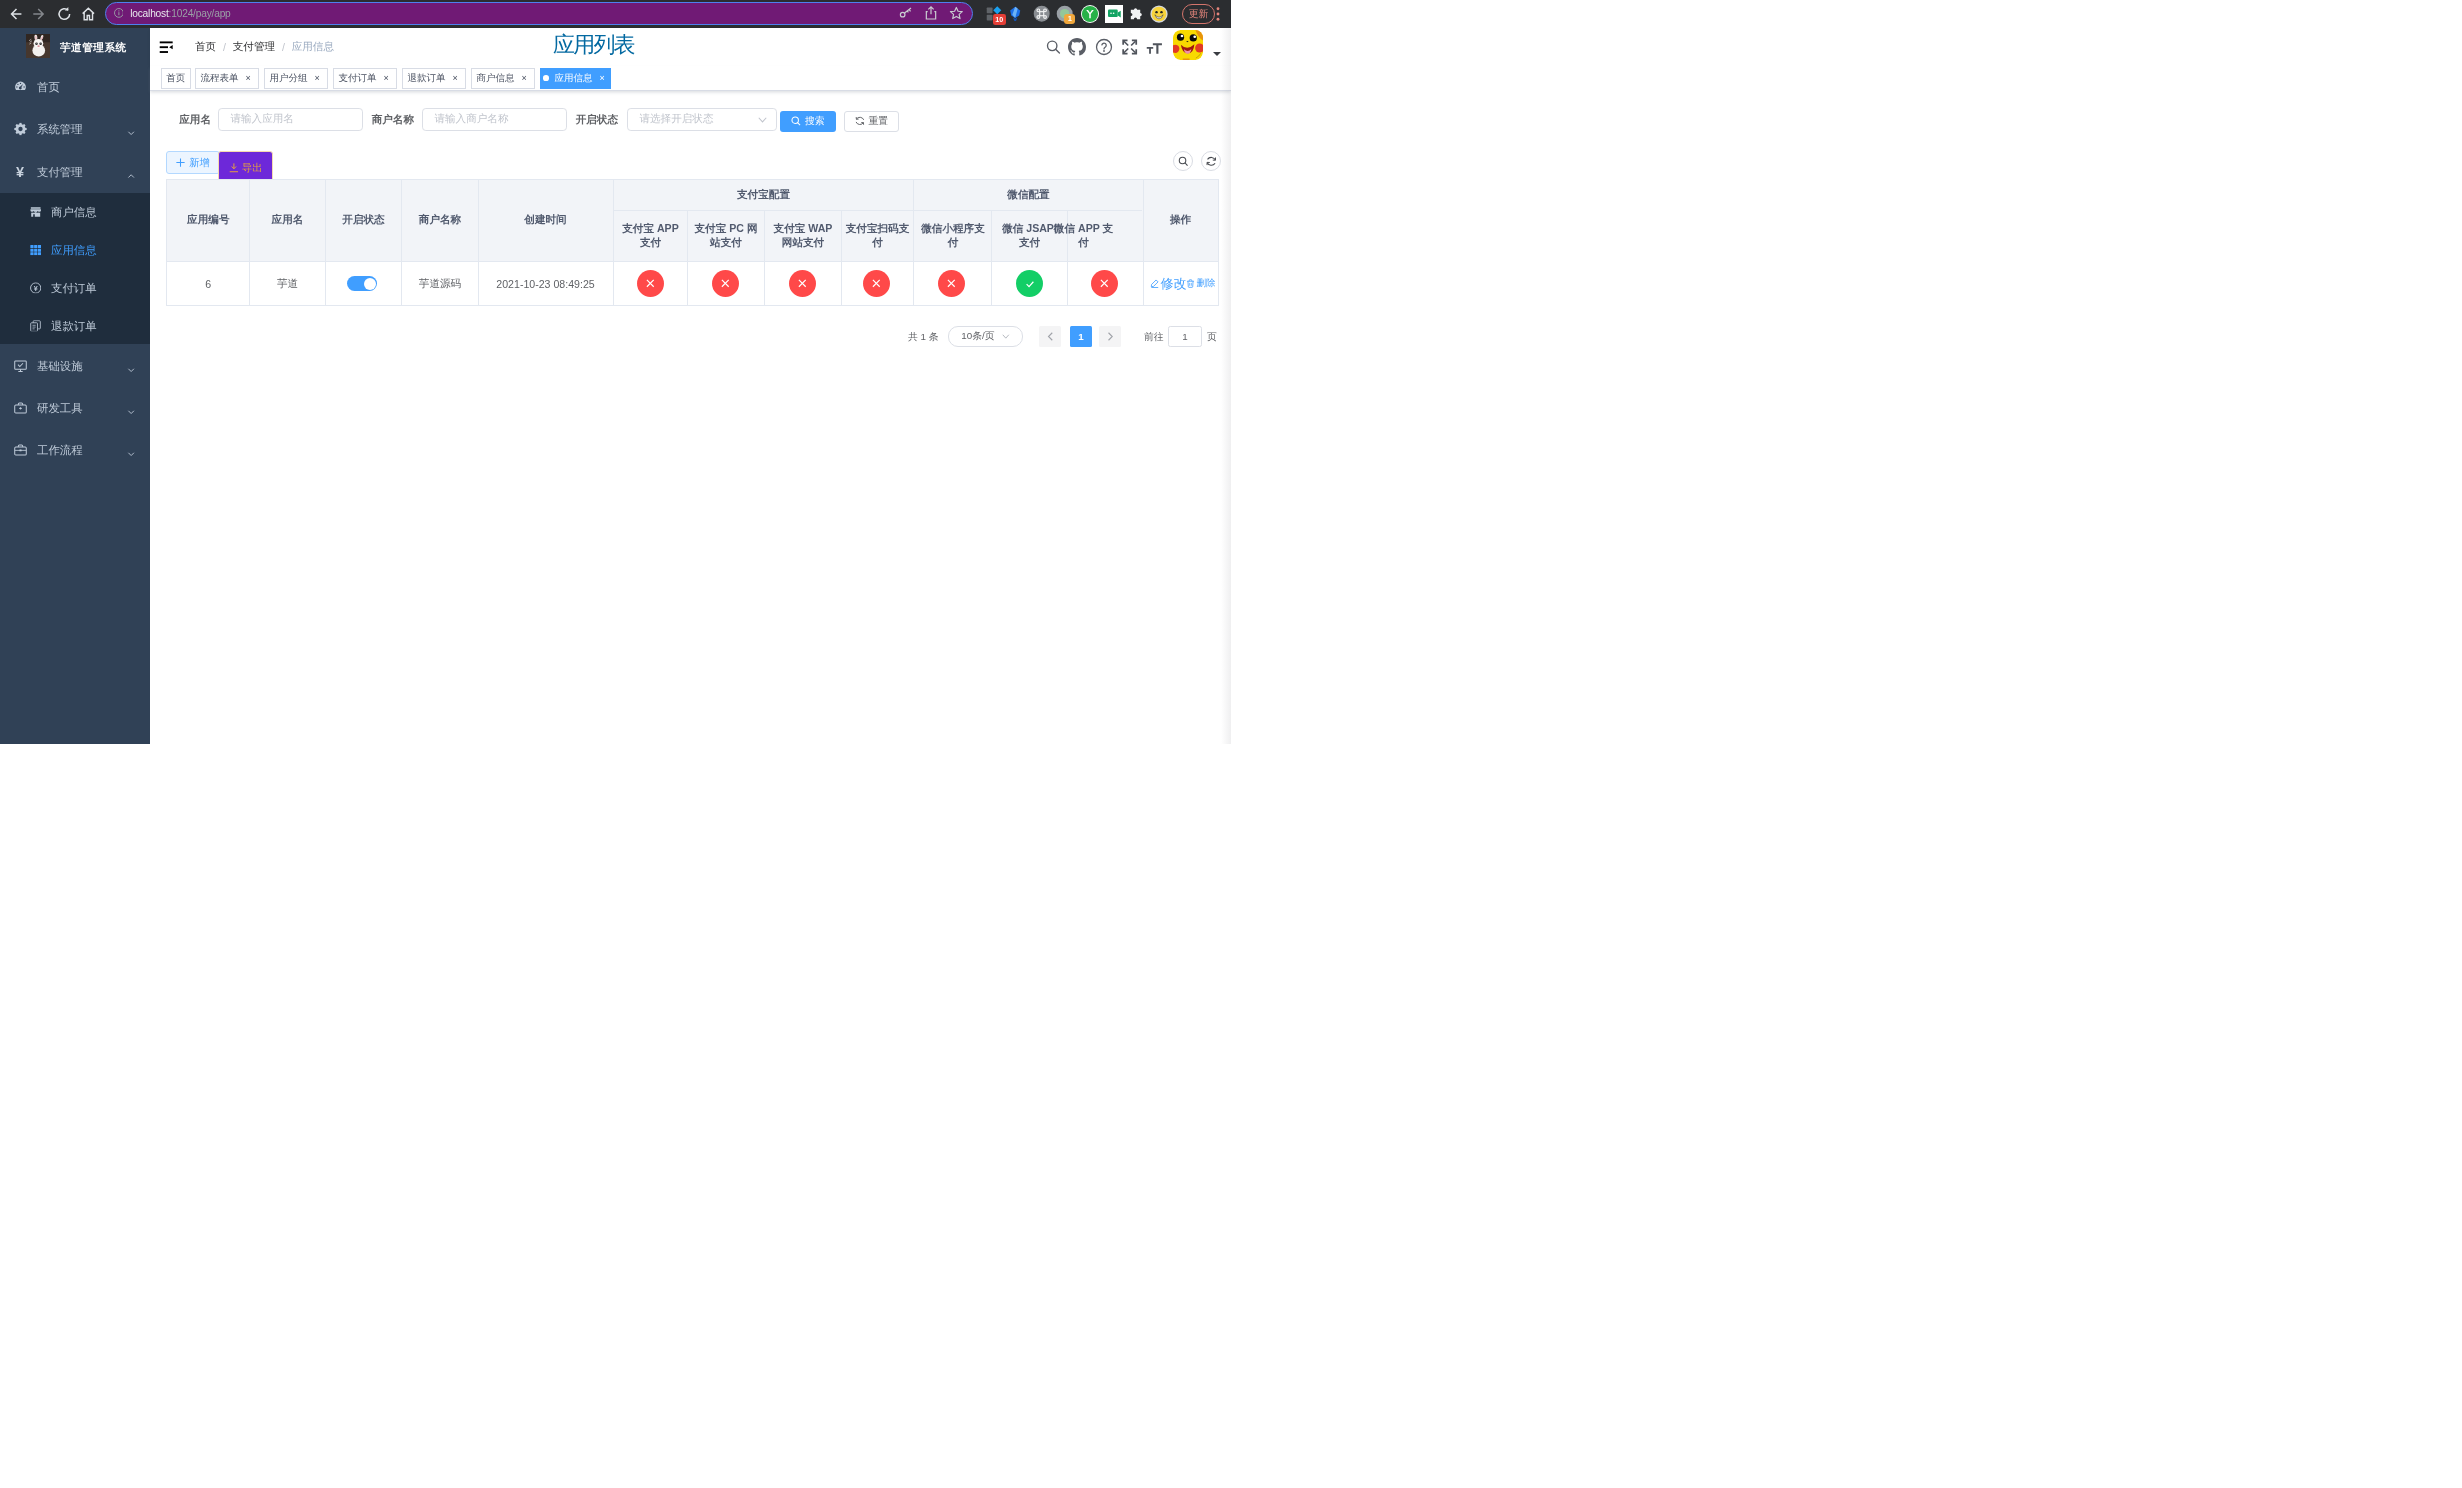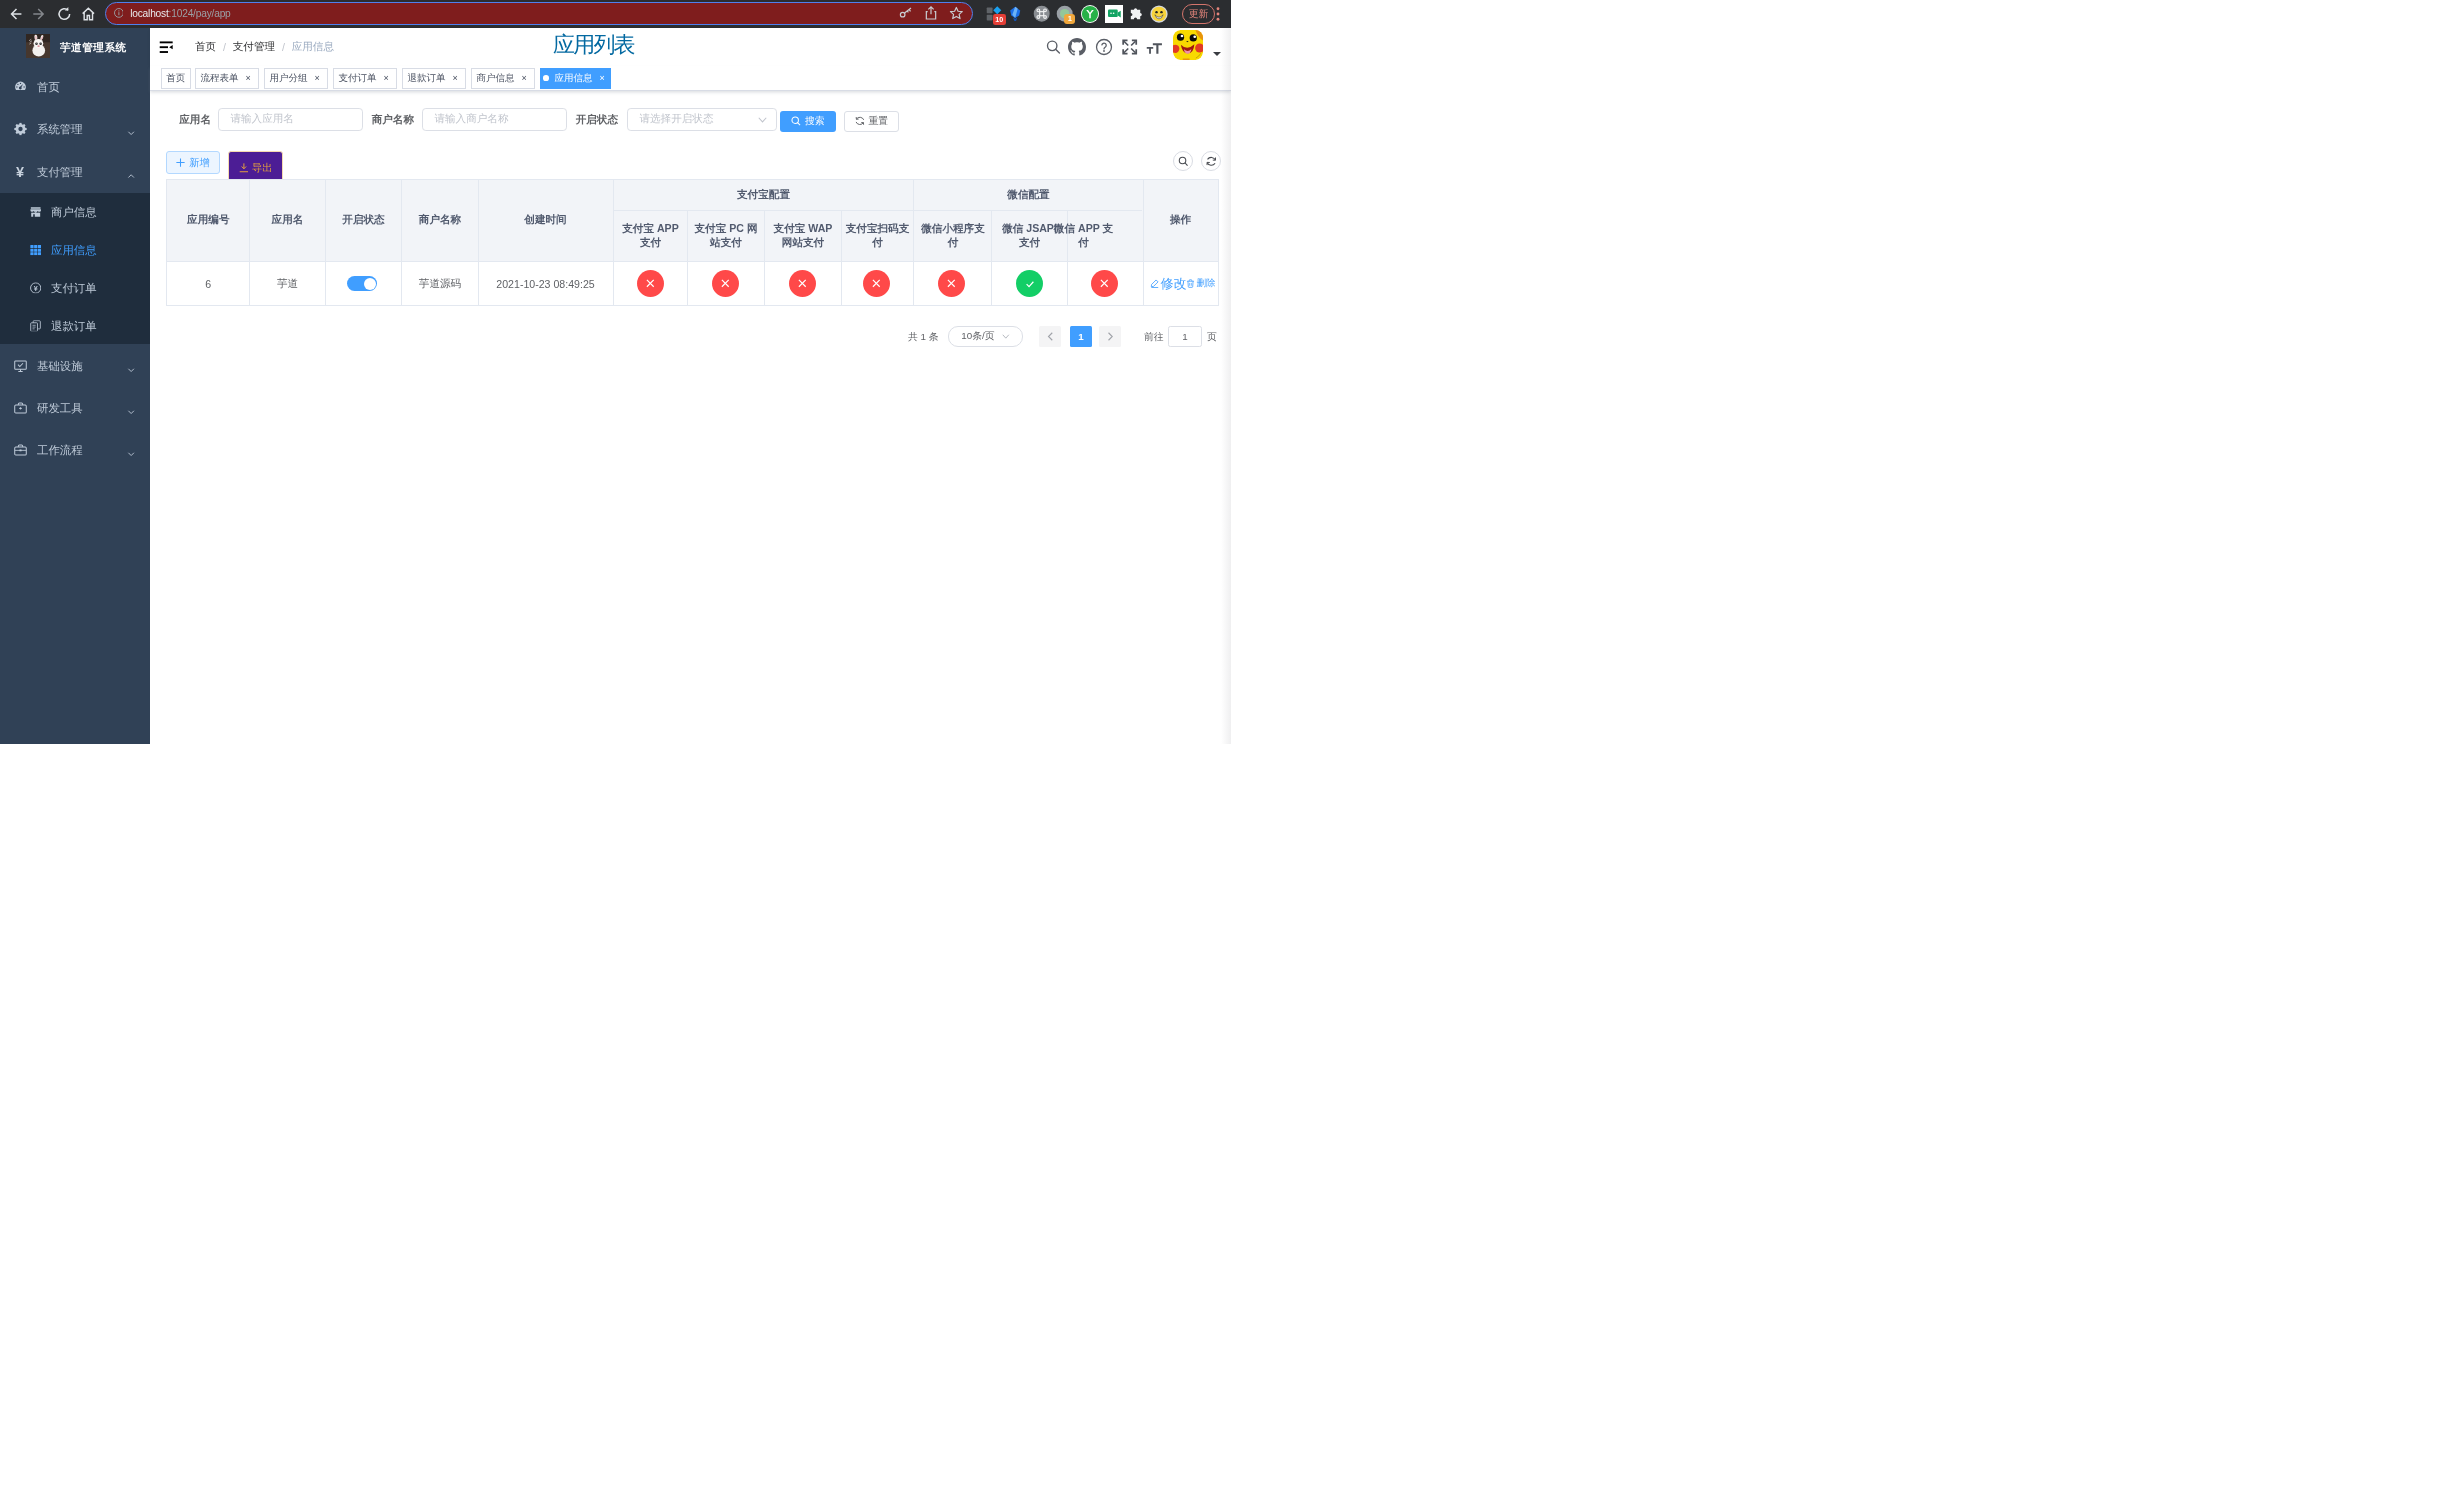--- a/index.html
+++ b/index.html
@@ -4,21 +4,21 @@
 <style>
   * { margin:0; padding:0; box-sizing:border-box; }
   html,body { width:1231px; height:744px; overflow:hidden; }
   body { font-family:"Liberation Sans", sans-serif; position:relative; background:#fff; }
   .abs { position:absolute; }
 
   
   #chrome { position:absolute; left:0; top:0; width:1231px; height:28px; background:#2b2d30; }
   #chrome svg { display:block; }
   .cbtn { position:absolute; top:0; height:28px; display:flex; align-items:center; justify-content:center; }
-  #urlpill { position:absolute; left:105px; top:1.5px; width:868px; height:23px; background:#7f1d1d; border:1.5px solid #4e80ee; border-radius:11.4px; display:flex; align-items:center; }
+  #urlpill { position:absolute; left:105px; top:1.5px; width:868px; height:23px; background:#701a75; border:1.5px solid #4e80ee; border-radius:11.4px; display:flex; align-items:center; }
   #urltext { font-size:10.2px; color:#e8eaed; margin-left:6.8px; letter-spacing:-0.2px; }
   #urltext .grey { color:#9aa0a6; }
 
   
   #sidebar { position:absolute; left:0; top:28px; width:150px; height:716px; background:#304156; }
   #logo-row { position:absolute; left:0; top:0; width:150px; height:38px; }
   #logo-img { position:absolute; left:26px; top:6px; width:24px; height:24px; }
   #logo-title { position:absolute; left:60px; top:0; height:38px; line-height:38px; color:#fff; font-weight:bold; font-size:10.6px; letter-spacing:0.5px; }
   .mi { position:absolute; left:0; width:150px; color:#bfcbd9; font-size:11.4px; }
   .mi .micon { position:absolute; left:13.6px; top:50%; transform:translateY(-50%); width:13px; height:13px; }
@@ -416,21 +416,21 @@
         <path d="M1.7 1.5 L2 4.7 L5.2 4.4" fill="none" stroke="#606266" stroke-width="1.4"></path>
         <path d="M12.3 12.5 L12 9.3 L8.8 9.6" fill="none" stroke="#606266" stroke-width="1.4"></path>
       </svg>重置
   </div>
 
   <div class="btn" style="left:16px;top:55px;width:54px;height:23px;background:#ecf5ff;border:0.8px solid #b3d8ff;color:#409eff;font-size:10.2px;">
     <svg width="9" height="9" viewBox="0 0 12 12" style="margin-right:3.8px">
         <path d="M6 0.5 V11.5 M0.5 6 H11.5" stroke="#409eff" stroke-width="1.4"></path>
       </svg>新增
   </div>
-  <div class="btn" style="left:78px;top:55px;width:55px;height:34px;background:#4c1d95;border:0.8px solid #f5dab1;color:#e6a23c;font-size:10.2px;">
+  <div class="btn" style="left:68px;top:55px;width:55px;height:34px;background:#6d28d9;border:0.8px solid #f5dab1;color:#e6a23c;font-size:10.2px;">
     <svg width="9.8" height="9.8" viewBox="0 0 14 14" style="margin-right:3.8px">
         <path d="M7 0.5 V8 M3.8 5 L7 8.3 L10.2 5" fill="none" stroke="#e6a23c" stroke-width="1.4"></path>
         <path d="M1 12.5 H13" stroke="#e6a23c" stroke-width="1.4"></path>
       </svg>导出
   </div>
   <div class="abs" style="left:1023px;top:55px;width:20.4px;height:20.4px;border:0.8px solid #d9dce3;border-radius:50%;display:flex;align-items:center;justify-content:center;">
     <svg width="10.6" height="10.6" viewBox="0 0 14 14">
         <circle cx="6" cy="6" r="4.3" fill="none" stroke="#46494f" stroke-width="1.4"></circle>
         <path d="M9.2 9.2 L12.6 12.6" stroke="#46494f" stroke-width="1.4"></path>
       </svg>

